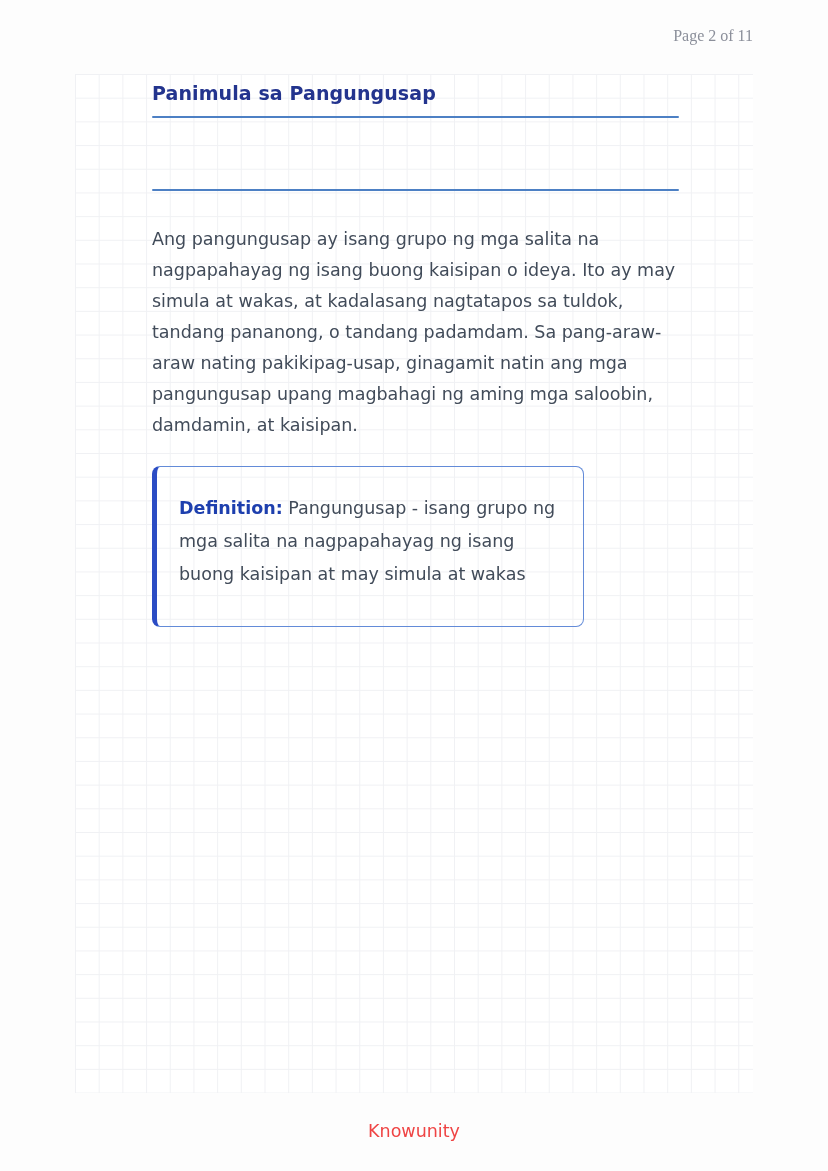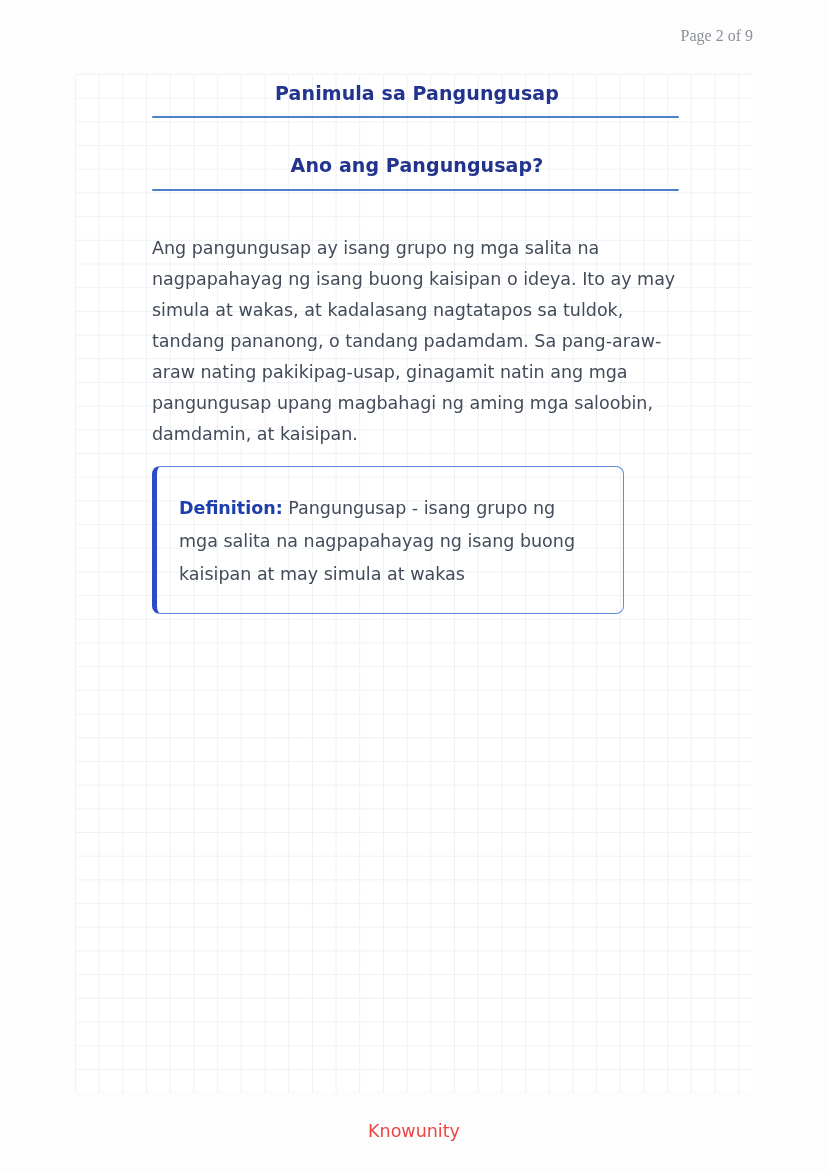--- a/index.html
+++ b/index.html
@@ -36,21 +36,20 @@
   }
   .heading {
     position: absolute;
     left: 77px;
     width: 530px;
     margin: 0;
     font-size: 19px;
     font-weight: bold;
     color: #23348e;
     letter-spacing: 0.1px;
-    text-align: center;
   }
   .heading-1 { top: 8px; }
   .heading-2 { top: 80px; }
   .rule {
     position: absolute;
     left: 77px;
     width: 527px;
     height: 2px;
     background: #4d80c4;
     border-radius: 1px;
@@ -59,32 +58,32 @@
   .rule-2 { top: 115px; }
   .para {
     position: absolute;
     left: 77px;
     width: 532px;
     margin: 0;
     font-size: 17.5px;
     line-height: 31px;
     color: #414b59;
   }
-  .para-1 { top: 150px; margin-top: 9px; }
+  .para-1 { top: 150px; }
   .para-2 { top: 572px; }
   .definition-box {
     position: absolute;
     left: 77px;
     top: 392px;
-    width: 472px;
+    width: 432px;
     box-sizing: border-box;
     border: 1.5px solid #638bd8;
     border-left: 5px solid #2b4cc4;
     border-radius: 8px;
-    padding: 25px 24px 22px 22px;
+    padding: 25px 24px 35px 22px;
     background: transparent;
   }
   .definition-text {
     margin: 0;
     font-size: 17.5px;
     line-height: 33px;
     color: #414b59;
   }
   .definition-label {
     font-weight: bold;
@@ -96,28 +95,27 @@
     right: 0;
     top: 1121px;
     text-align: center;
     font-size: 17.5px;
     color: #ef4444;
   }
 </style>
 </head>
 <body>
 
-<div class="page-indicator">Page 2 of 9</div>
+<div class="page-indicator">Page 2 of 11</div>
 
 <div class="sheet">
 
   <h1 class="heading heading-1">Panimula sa Pangungusap</h1>
   <div class="rule rule-1"></div>
 
-  <h2 class="heading heading-2">Ano ang Pangungusap?</h2>
   <div class="rule rule-2"></div>
 
   <p class="para para-1">Ang pangungusap ay isang grupo ng mga salita na nagpapahayag ng isang buong kaisipan o ideya. Ito ay may simula at wakas, at kadalasang nagtatapos sa tuldok, tandang pananong, o tandang padamdam. Sa pang-araw-araw nating pakikipag-usap, ginagamit natin ang mga pangungusap upang magbahagi ng aming mga saloobin, damdamin, at kaisipan.</p>
 
   <div class="definition-box">
     <p class="definition-text"><span class="definition-label">Definition:</span> <span>Pangungusap - isang grupo ng mga salita na nagpapahayag ng isang buong kaisipan at may simula at wakas</span></p>
   </div>
 
 
 </div>

